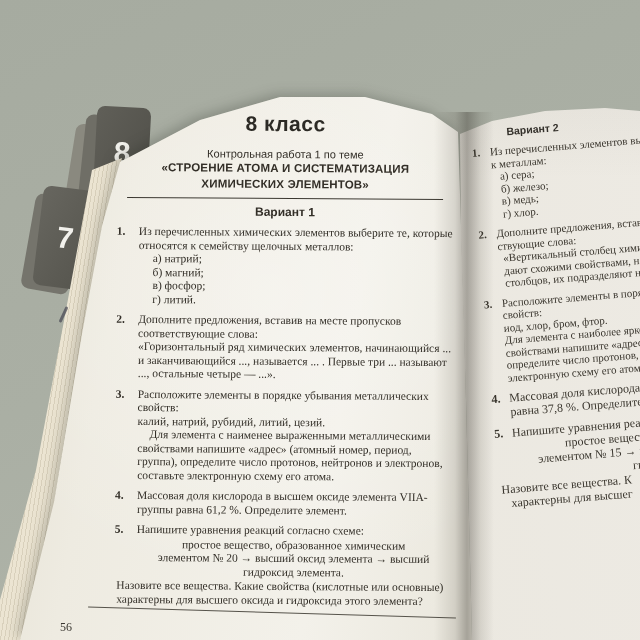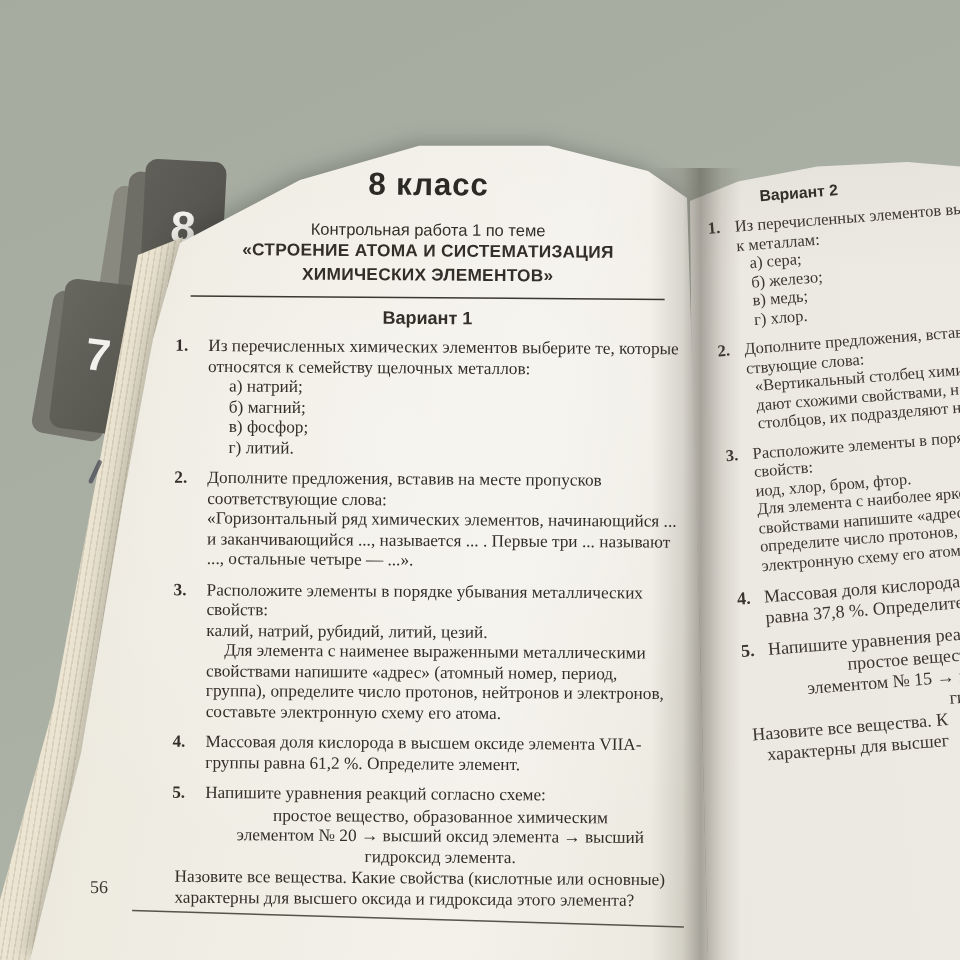--- a/index.html
+++ b/index.html
@@ -57,21 +57,21 @@
   .head-rule{margin:7px 10px 0;border-top:1.7px solid #3b3831;}
   .variant{margin-top:6px;text-align:center;font:bold 12px "Liberation Sans",sans-serif;}
   .q{display:flex;margin-top:7px;font:11.5px/13.5px "Liberation Serif",serif;}
   .qnum{flex:none;width:22px;font-weight:bold;}
   .qbody{flex:1;}
   .opt{margin-left:14px;}
   .para-indent{text-indent:12px;}
   .scheme{width:272px;margin:1px auto;text-align:center;}
   .hang{margin-left:-20px;}
   .foot-rule{position:absolute;left:88px;top:612px;width:368px;border-top:1.3px solid #56534b;transform:rotate(1.7deg);}
-  .page-num{position:absolute;left:60px;top:584px;font:12px "Liberation Serif",serif;color:#3a3731;}
+  .page-num{position:absolute;left:60px;top:620px;font:12px "Liberation Serif",serif;color:#3a3731;}
   
   .rp{position:absolute;left:470px;top:128px;width:230px;color:#3a362e;transform:rotate(-4.5deg);transform-origin:left top;}
   .rp-variant{padding-left:36px;font:bold 10.5px "Liberation Sans",sans-serif;color:#33302a;}
   .rq{display:flex;margin-top:7px;font:11px/12.5px "Liberation Serif",serif;}
   .rqnum{flex:none;width:18px;font-weight:bold;}
   .rqbody{flex:1;}
   .ropt{margin-left:8px;}
   .rquote{padding-left:5px;}
   .rline{white-space:nowrap;}
   .big{font-size:12px;line-height:14px;}

